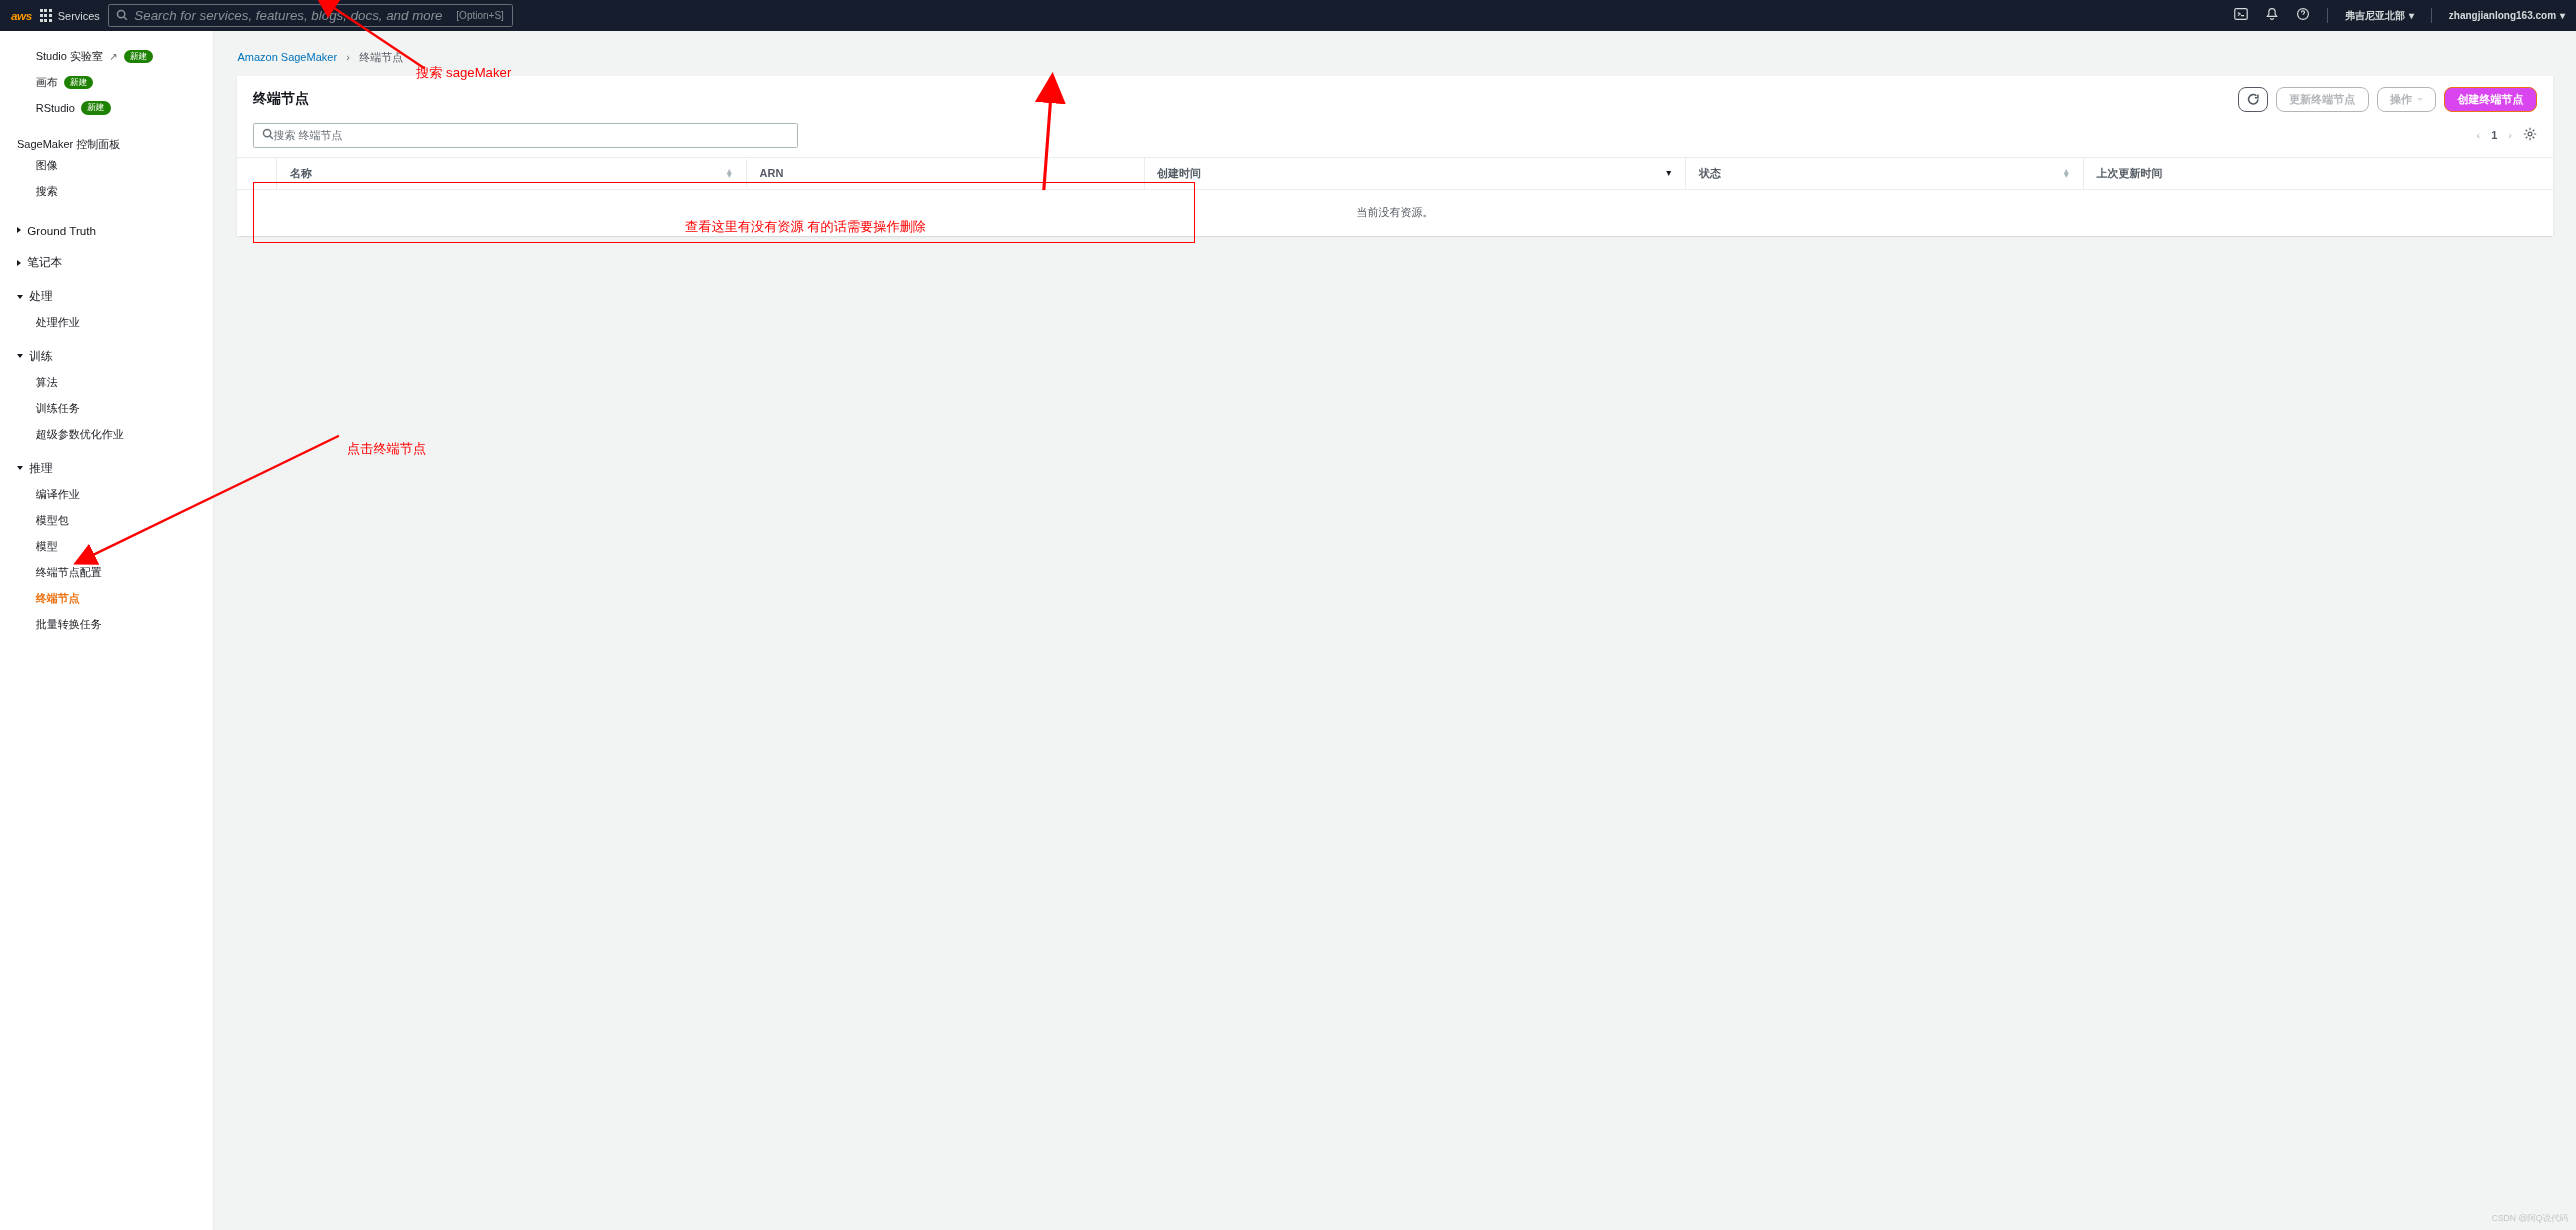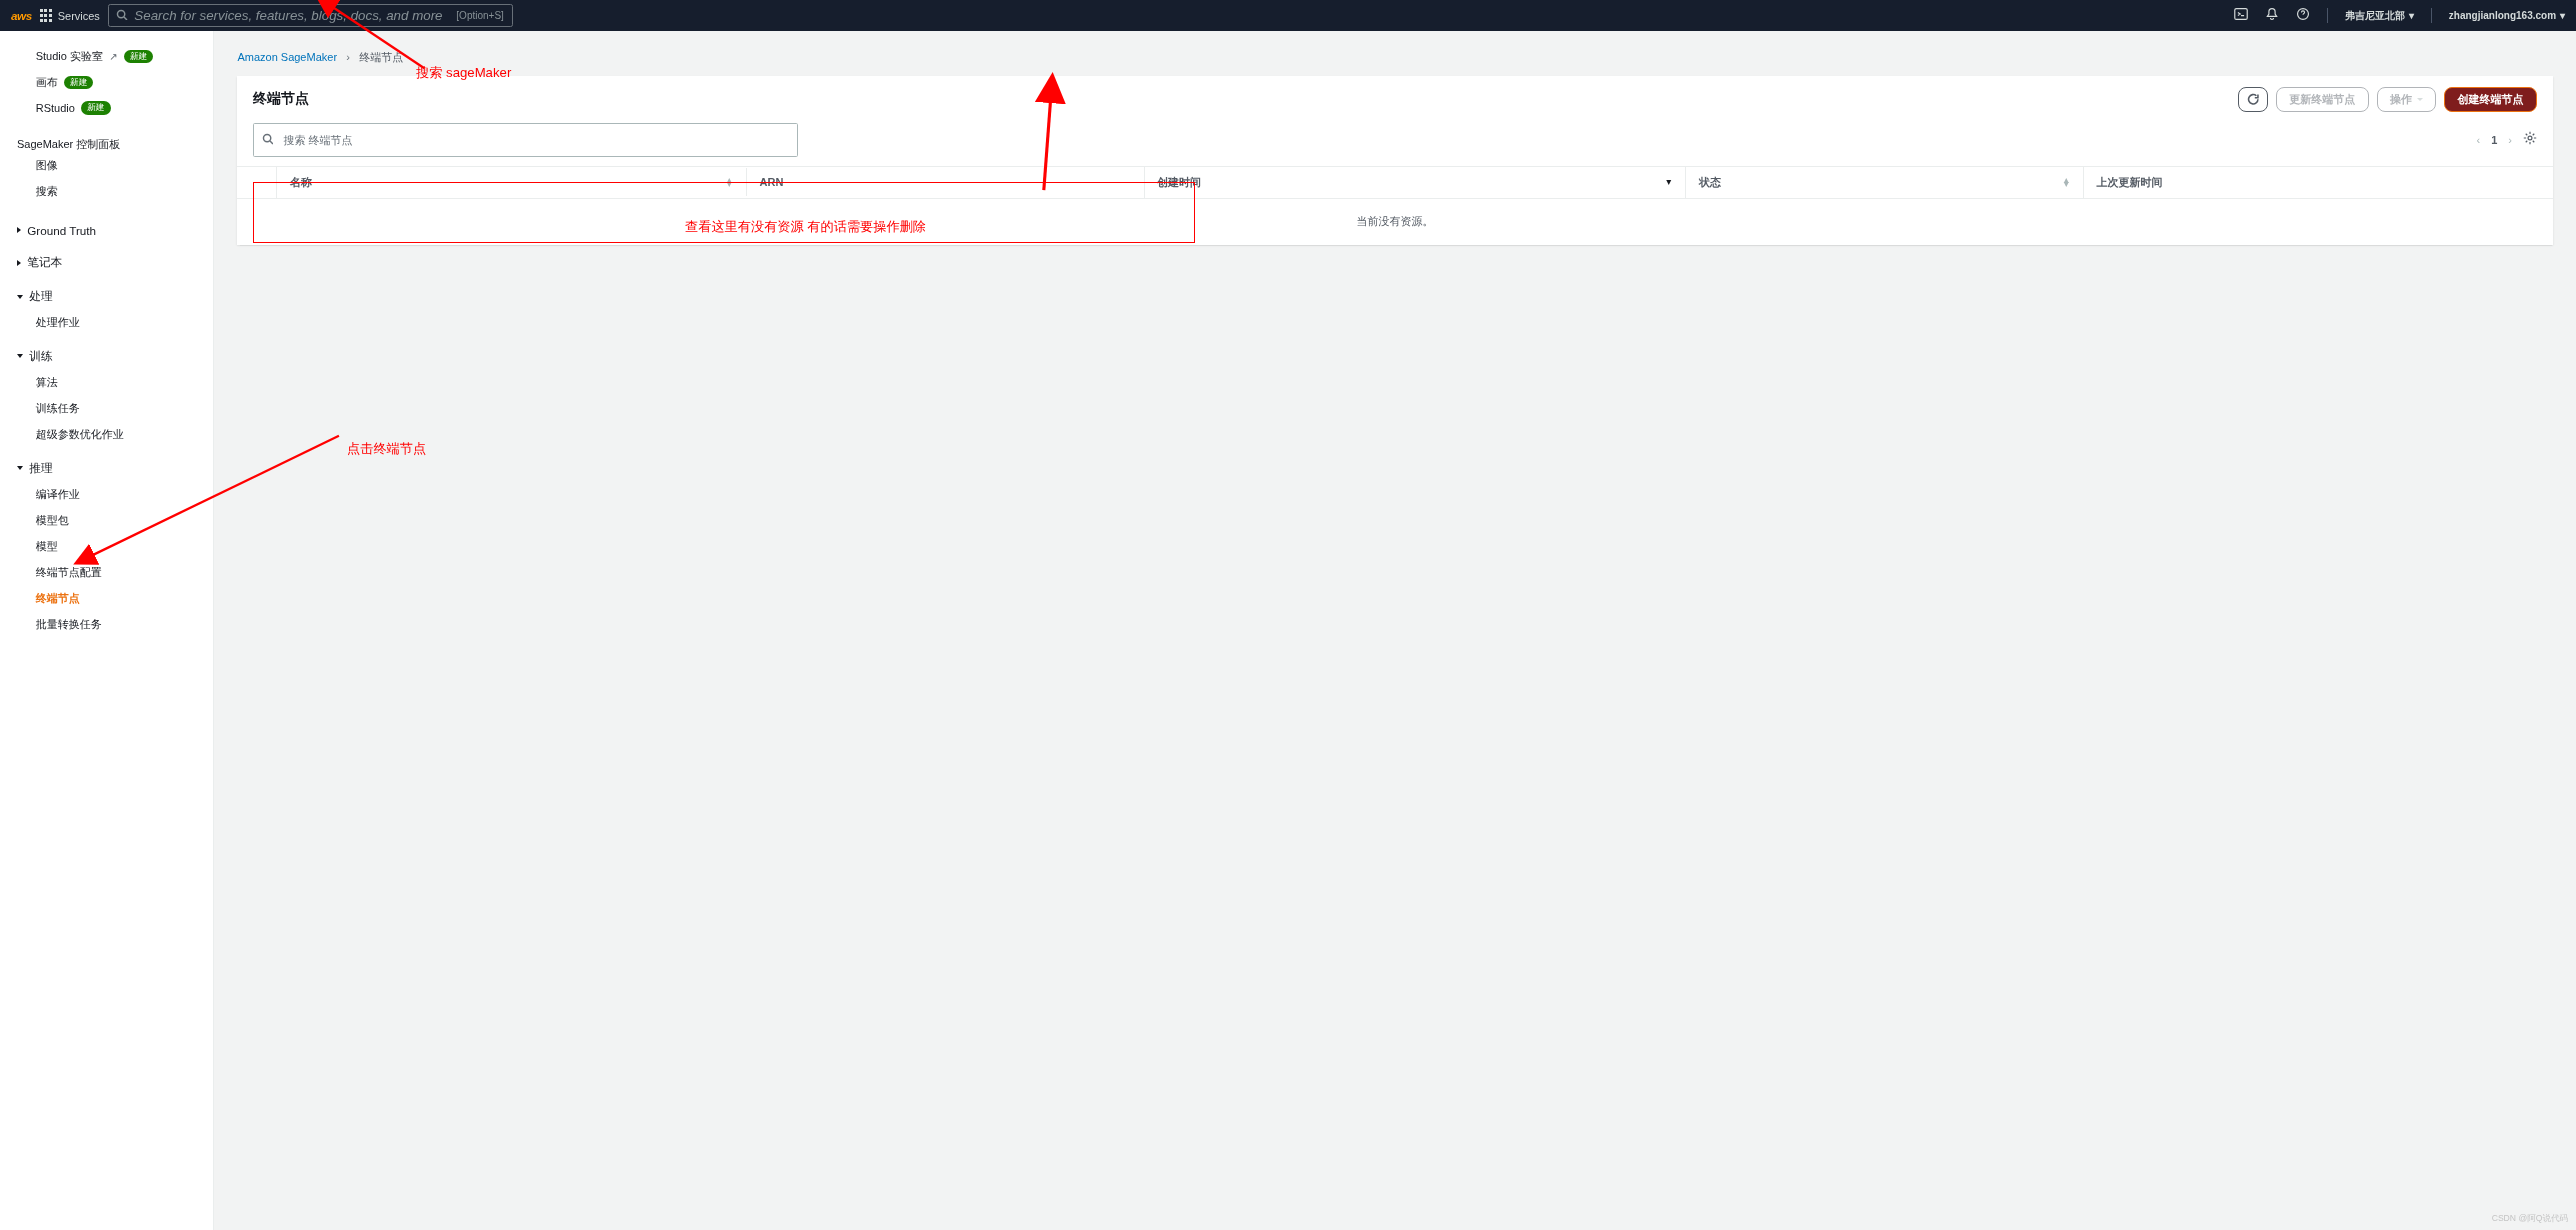--- a/index.html
+++ b/index.html
@@ -119,34 +119,34 @@
       cursor:pointer;
       font-size:11px;
       font-weight:600;
       display:inline-flex;
       align-items:center;
       gap:4.7px;
       height:25px;
     }
     .btn:disabled, .btn.disabled { opacity:0.45; cursor:not-allowed; }
     .btn-icon-only { padding:3.9px 7.8px; }
-    .btn-primary { background:#7f1d1d; border-color:#ec7211; color:#fff; }
+    .btn-primary { background:#d946ef; border-color:#ec7211; color:#fff; }
     .btn-caret-down { width:0;height:0;border-style:solid;border-width:3.9px 3.1px 0 3.1px;border-color:#aab7b8 transparent transparent transparent; display:inline-block; }
 
     .panel-search {
       padding: 0 15.6px 9.3px 15.6px;
       display:flex; align-items:center; gap:12.5px;
     }
     .search-box {
       flex:0 0 545px;
       border:0.8px solid #aab7b8;
       border-radius:1.6px;
-      height:34px;
+      height:25px;
       display:flex; align-items:center;
-      padding:0 7.8px; gap:10px;
+      padding:0 7.8px; gap:0;
       color:#687078;
     }
     .search-box input {
       border:none; outline:none; flex:1; font-size:11px;
     }
     .search-box input::placeholder { color: #687078; }
     .pager { margin-left:auto; display:flex; align-items:center; gap:11px; color:#545b64;}
     .pager .disabled { color:#aab7b8; }
     .gear { color:#545b64; font-size:14px; cursor:pointer; }
 

